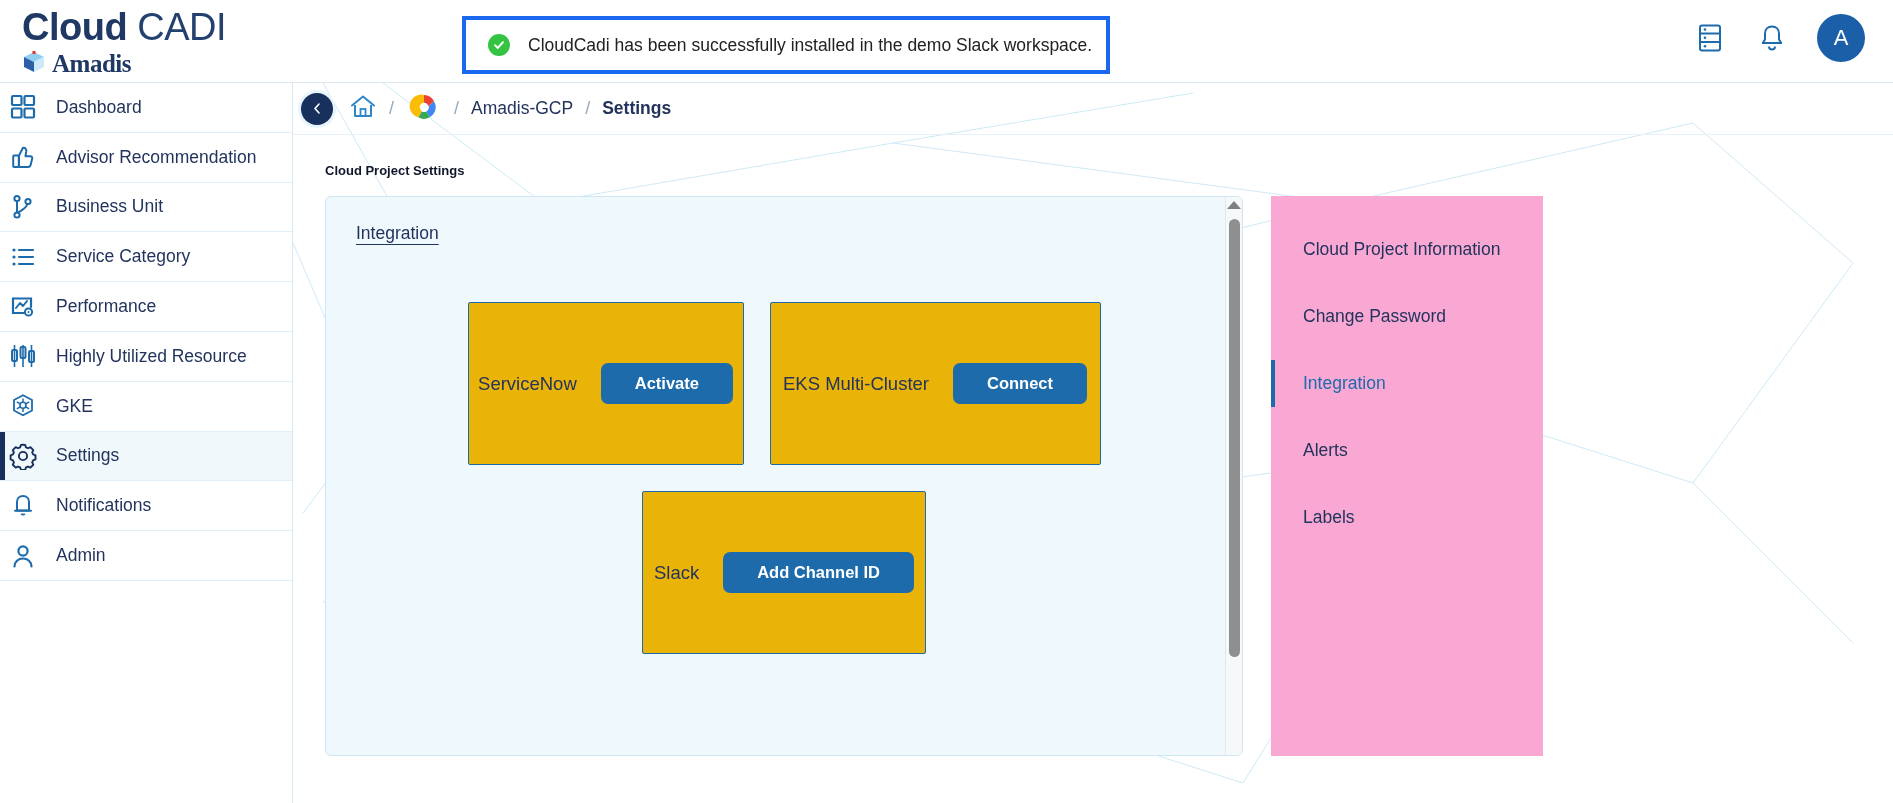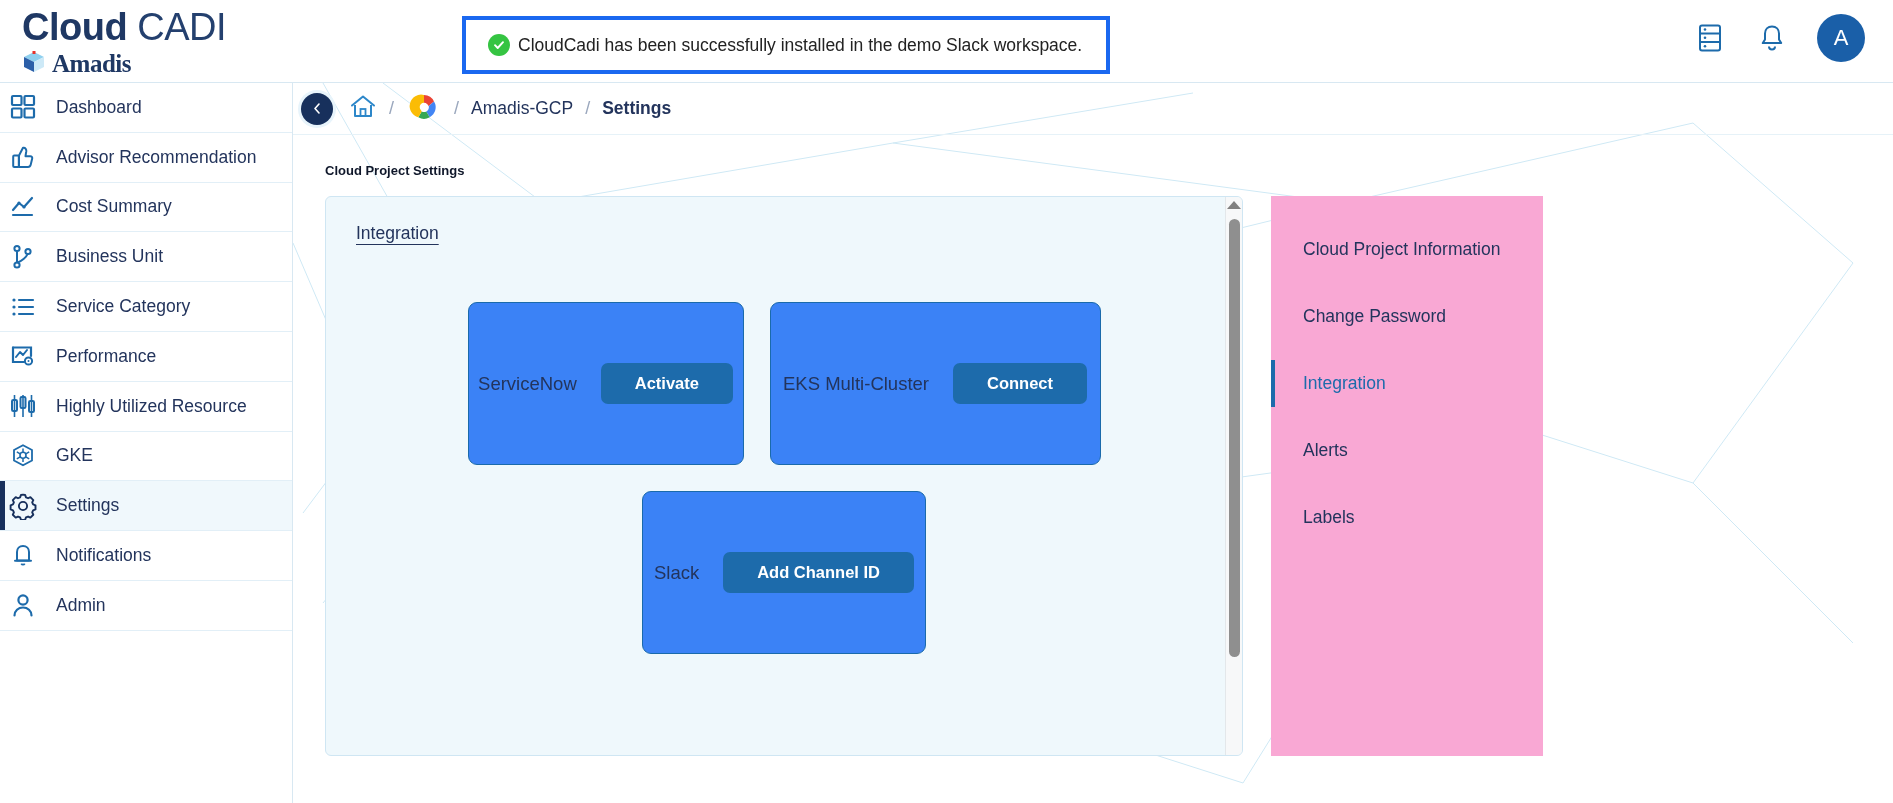--- a/index.html
+++ b/index.html
@@ -22,21 +22,21 @@
   .brand-line1 span.light { font-weight: 400; color: #24406e; }
   .brand-line2 { display: flex; align-items: center; gap: 6px; margin-top: 2px; font-family: Liberation Serif, serif; }
   .brand-amadis { font-size: 25px; font-weight: bold; color: #1f3864; letter-spacing: -0.5px; }
 
   
   .banner {
     position: absolute; left: 462px; top: 16px;
     width: 648px; height: 58px;
     background: #ffffff;
     border: 4px solid #1a68f0;
-    display: flex; align-items: center; gap: 8px;
+    display: flex; align-items: center; gap: 18px;
     padding: 0 22px;
   }
   .banner-check {
     width: 22px; height: 22px; border-radius: 50%;
     background: #35c442; flex: 0 0 auto;
     display: flex; align-items: center; justify-content: center;
   }
   .banner-check svg { display: block; }
   .banner-text { font-size: 17.5px; color: #222; white-space: nowrap; }
 
@@ -111,21 +111,21 @@
     border-radius: 6px; overflow: hidden;
   }
   .panel-inner { position: absolute; inset: 0; padding: 26px 30px; }
   .panel-tab {
     font-size: 17.5px; color: #23345c; text-decoration: underline;
     text-underline-offset: 5px; cursor: pointer; display: inline-block;
   }
   .cards { margin-top: 58px; display: flex; gap: 26px; justify-content: center; }
   .icard {
     width: 276px; height: 163px;
-    background: #3b82f6; border: 1px solid #1a6aab; border-radius: 9px;
+    background: #eab308; border: 1px solid #1a6aab; border-radius: 2px;
     display: flex; align-items: center; justify-content: center; gap: 24px;
   }
   .icard.wide { width: 331px; }
   .icard-name { font-size: 18.5px; color: #23345c; white-space: nowrap; }
   .btn {
     background: #1d6bab; color: #ffffff; border: none; border-radius: 7px;
     font-family: "Liberation Sans", sans-serif;
     font-size: 16.5px; font-weight: bold;
     padding: 11px 34px; cursor: pointer; white-space: nowrap;
   }
@@ -232,31 +232,20 @@
     <div class="nav-item">
       <span class="nav-ico">
         <svg width="26" height="26" viewBox="0 0 26 26">
           <path d="M9 11.5 L9 23 L18 23 C19.5 23 20.4 22 20.7 20.8 L22.2 14.6 C22.5 13.3 21.6 12.2 20.3 12.2 L15.5 12.2 L16.3 7.2 C16.5 5.4 15.3 3.8 13.8 3.8 L13 3.8 L9 11.5 Z" fill="none" stroke="#1d6bab" stroke-width="2" stroke-linejoin="round"></path>
           <rect x="3.2" y="11.5" width="5.6" height="11.5" rx="1" fill="none" stroke="#1d6bab" stroke-width="2"></rect>
         </svg>
       </span>
       <span class="nav-label">Advisor Recommendation</span>
     </div>
 
-    <div class="nav-item">
-      <span class="nav-ico">
-        <svg width="26" height="26" viewBox="0 0 26 26">
-          <polyline points="3,16 9,9 14,13 22,4" fill="none" stroke="#1d6bab" stroke-width="2.2" stroke-linecap="round" stroke-linejoin="round"></polyline>
-          <circle cx="9" cy="9" r="1.6" fill="#1d6bab"></circle>
-          <circle cx="14" cy="13" r="1.6" fill="#1d6bab"></circle>
-          <line x1="3" y1="21" x2="22" y2="21" stroke="#1d6bab" stroke-width="2.2" stroke-linecap="round"></line>
-        </svg>
-      </span>
-      <span class="nav-label">Cost Summary</span>
-    </div>
 
     <div class="nav-item">
       <span class="nav-ico">
         <svg width="26" height="26" viewBox="0 0 26 26">
           <circle cx="7" cy="4.5" r="2.6" fill="none" stroke="#1d6bab" stroke-width="2"></circle>
           <circle cx="18" cy="7.5" r="2.6" fill="none" stroke="#1d6bab" stroke-width="2"></circle>
           <circle cx="7" cy="21" r="2.6" fill="none" stroke="#1d6bab" stroke-width="2"></circle>
           <path d="M7 7.2 L7 18.3" stroke="#1d6bab" stroke-width="2"></path>
           <path d="M7.5 18.6 C12 17 16.5 13 17.6 10" fill="none" stroke="#1d6bab" stroke-width="2"></path>
         </svg>

